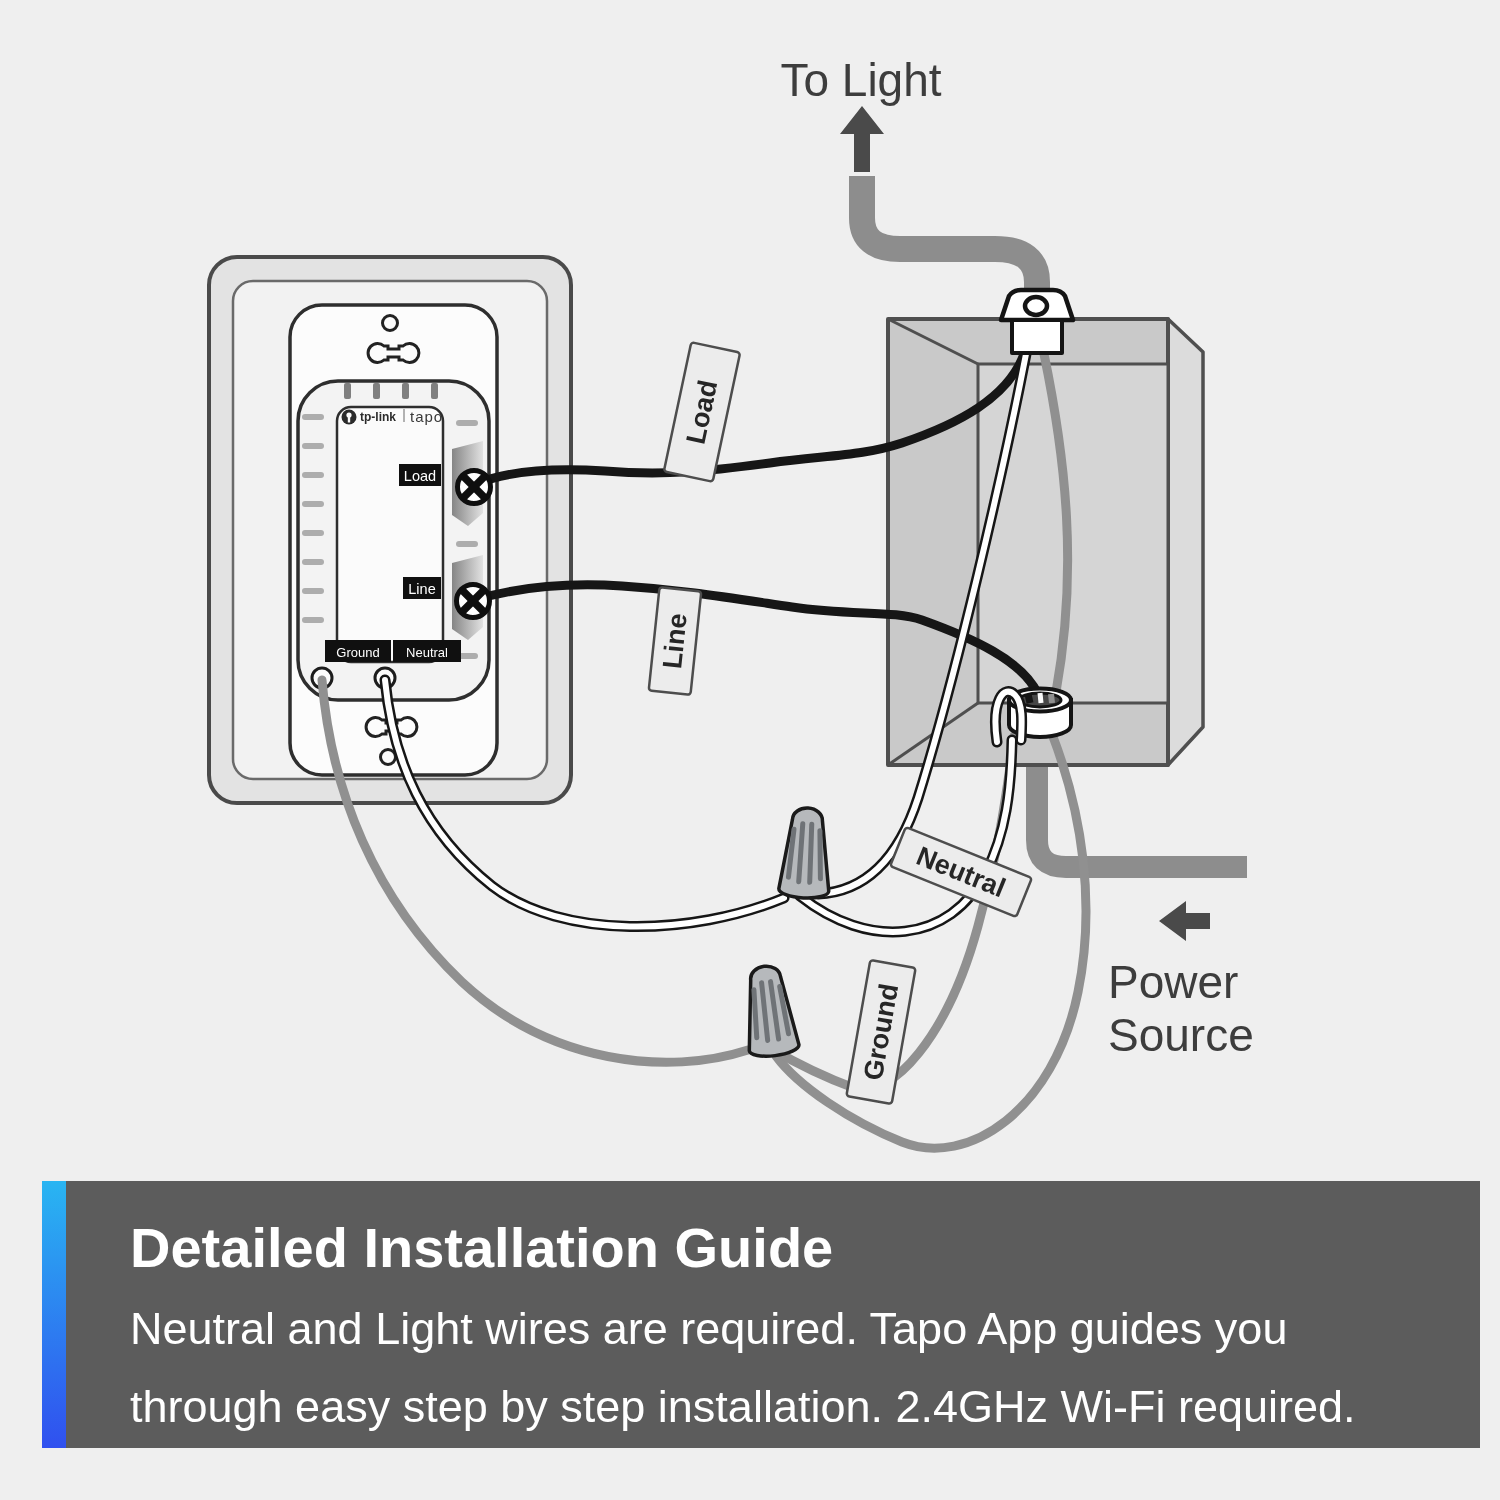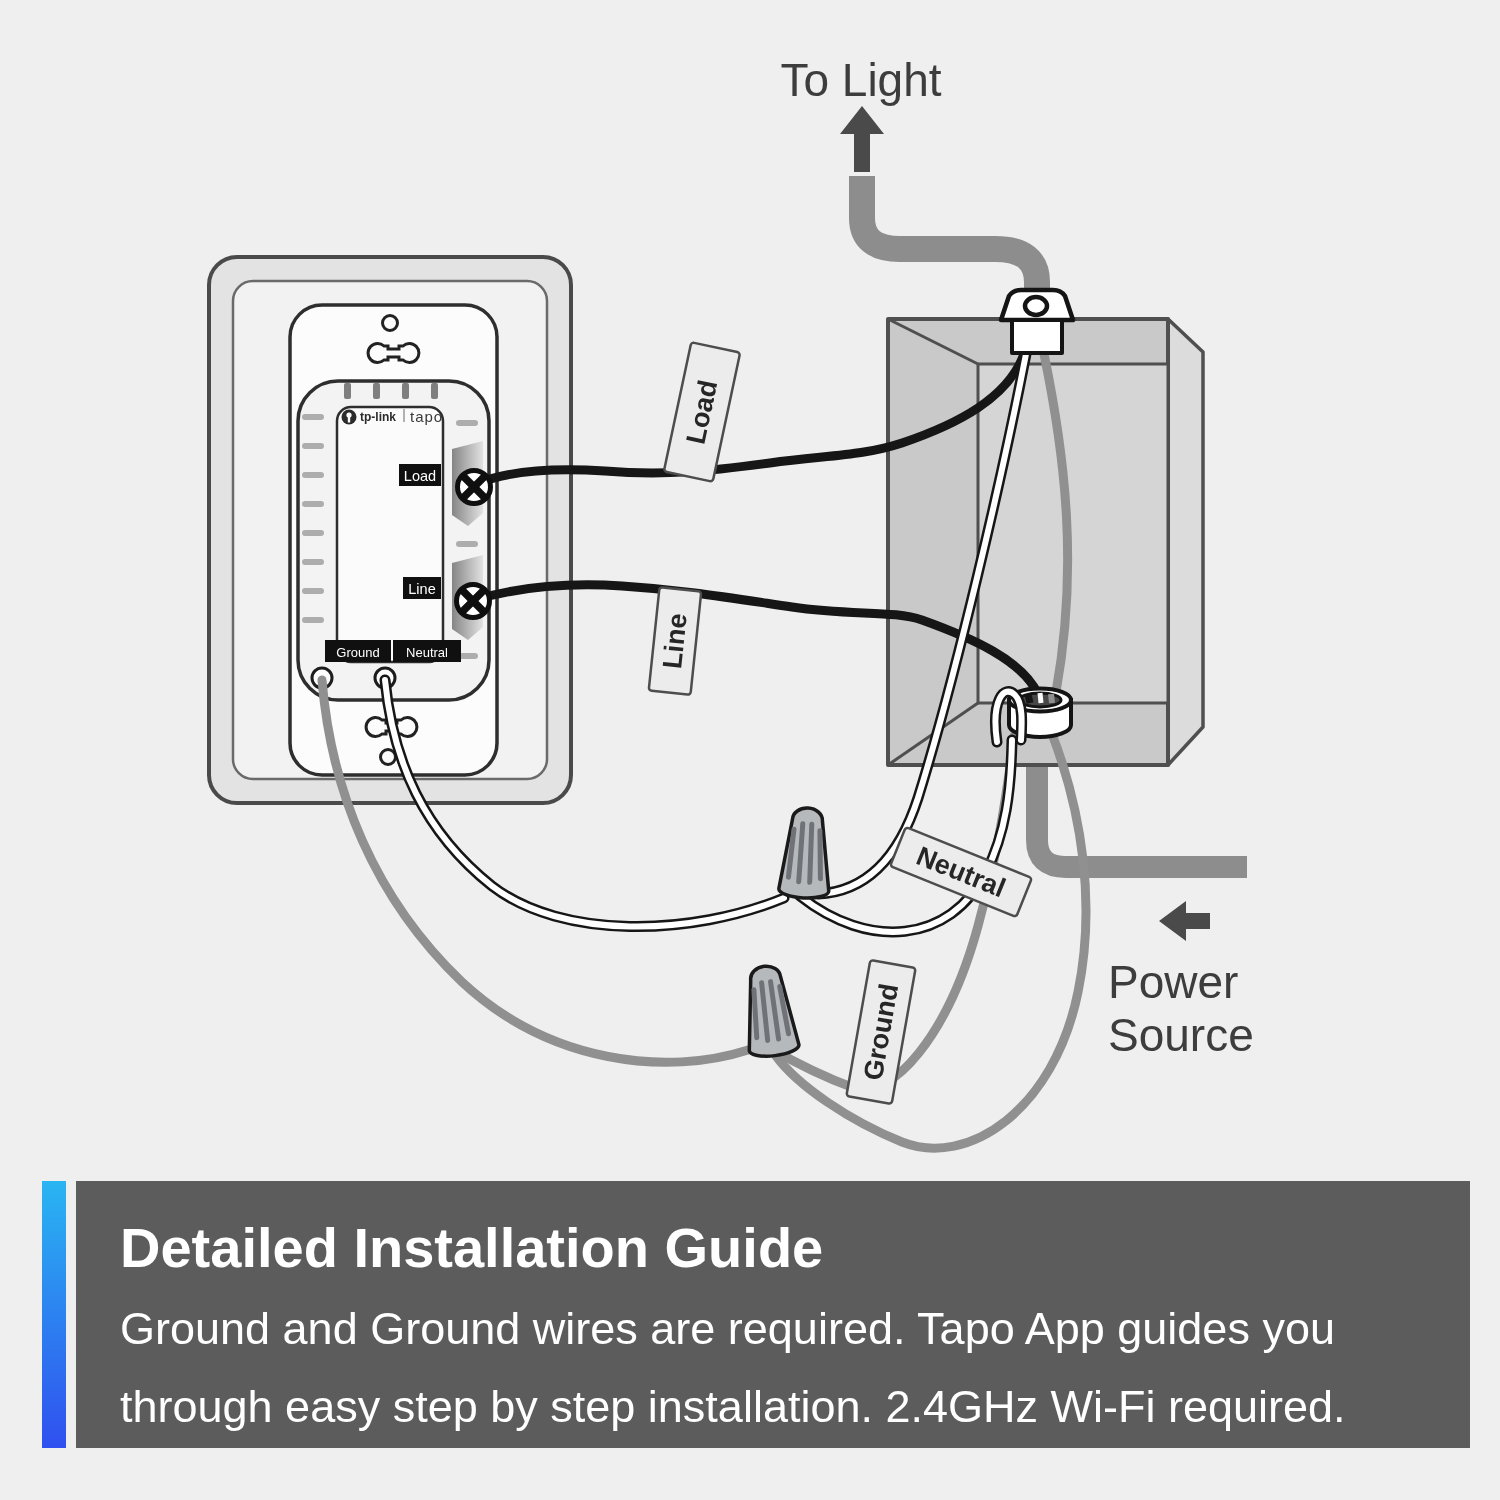--- a/index.html
+++ b/index.html
@@ -2,22 +2,22 @@
 <html><head>
 <meta charset="utf-8">
 <style>
   html,body{margin:0;padding:0;background:#efefef;}
   .stage{position:relative;width:1500px;height:1500px;overflow:hidden;
          background:#efefef;font-family:"Liberation Sans",sans-serif;}
   .stage svg{position:absolute;left:0;top:0;}
   
   .accent{position:absolute;left:42px;top:1181px;width:24px;height:267px;
           background:linear-gradient(#29b5f2,#3050ef);}
-  .panel{position:absolute;left:76px;top:1181px;width:1394px;height:267px;
-         background:#5c5c5c;color:#ffffff;}
+  .panel{position:absolute;left:66px;top:1181px;width:1394px;height:267px;
+         background:#5c5c5c;color:#ffffff;padding-left:20px;}
   .panel h1{margin:34px 0 0 44px;font-size:56px;font-weight:700;letter-spacing:0;}
   .panel p{margin:16px 0 0 44px;font-size:45px;font-weight:400;line-height:66px;}
   .panel p + p{margin-top:12px;}
   
   text{font-family:"Liberation Sans",sans-serif;}
   .biglabel{font-size:46px;fill:#3d3d3d;}
   .taglabel{font-size:27px;font-weight:600;fill:#262626;}
   .termlabel{fill:#ffffff;font-weight:500;}
 </style>
 </head>
@@ -203,16 +203,16 @@
   <polygon fill="#4a4a4a" points="862,106 884,134 870,134 870,172 854,172 854,134 840,134"></polygon>
 
   <polygon fill="#4a4a4a" points="1159,921 1186,901 1186,913 1210,913 1210,929 1186,929 1186,941"></polygon>
   <text class="biglabel" x="1108" y="998">Power</text>
   <text class="biglabel" x="1108" y="1051">Source</text>
 </svg>
 
   <div class="accent"></div>
   <div class="panel">
     <h1>Detailed Installation Guide</h1>
-    <p>Ground and Ground wires are required. Tapo App guides you</p>
+    <p>Neutral and Light wires are required. Tapo App guides you</p>
     <p>through easy step by step installation. 2.4GHz Wi-Fi required.</p>
   </div>
 </div>
 
 </body></html>

